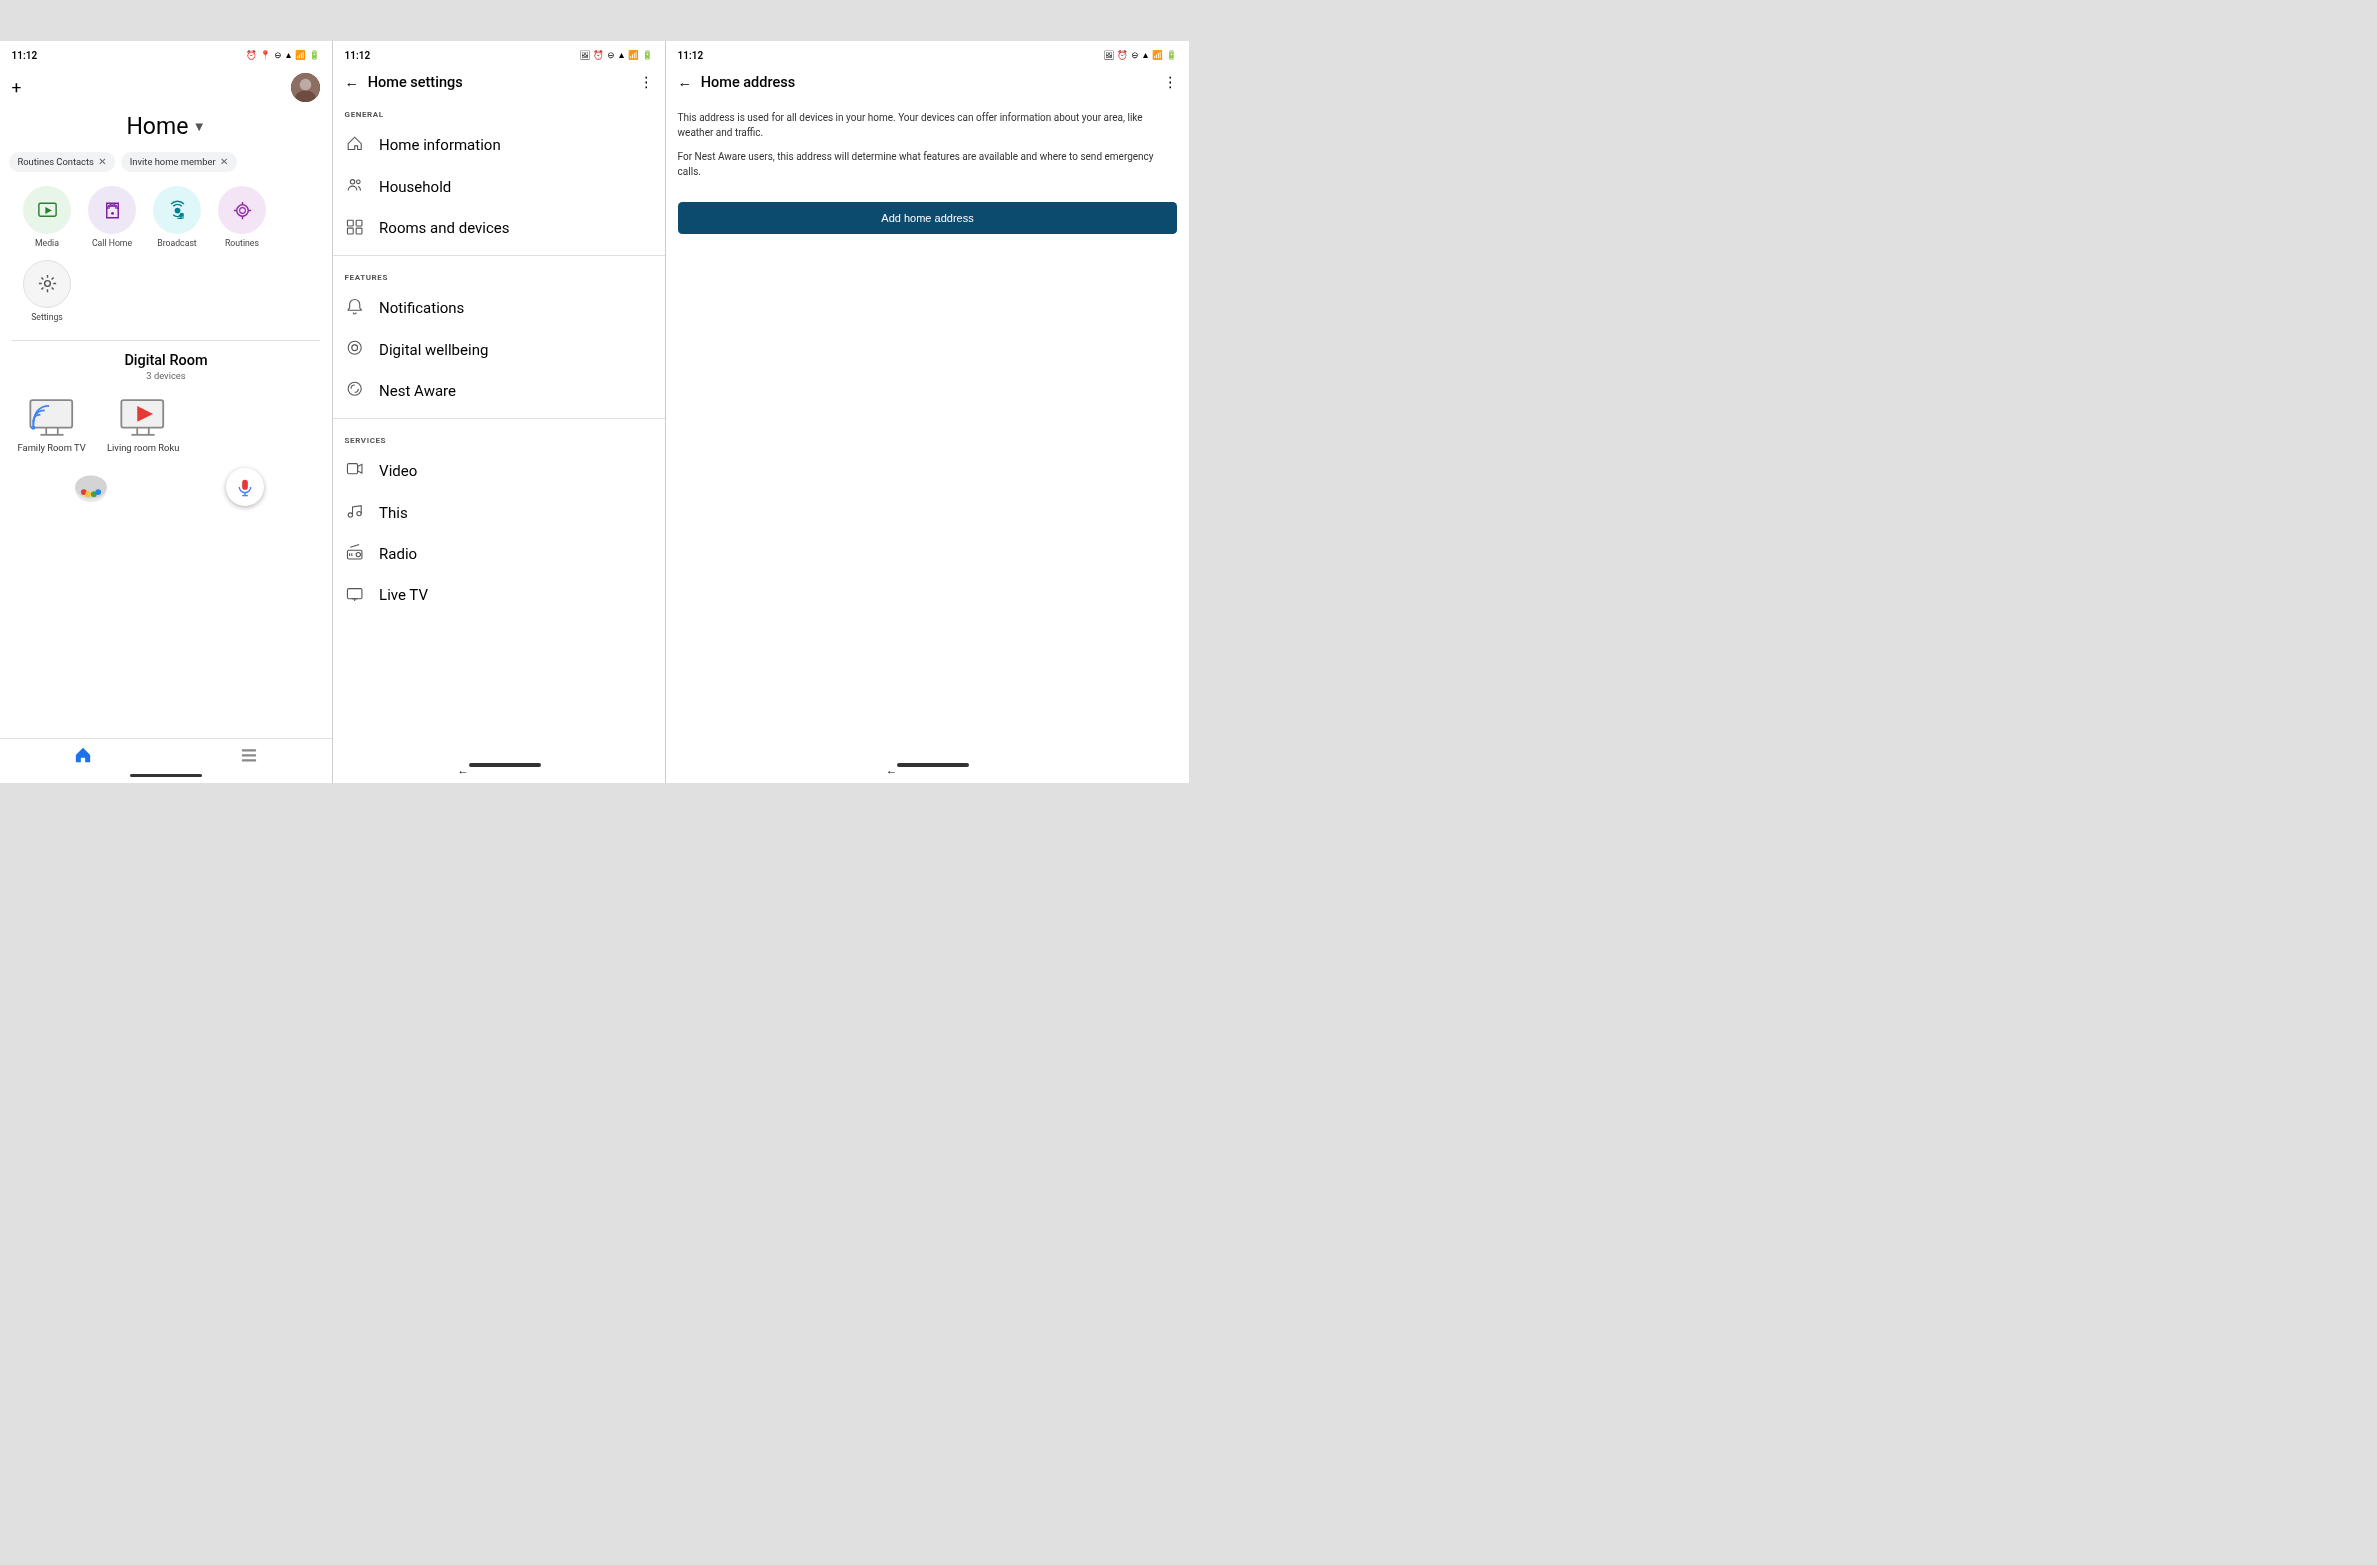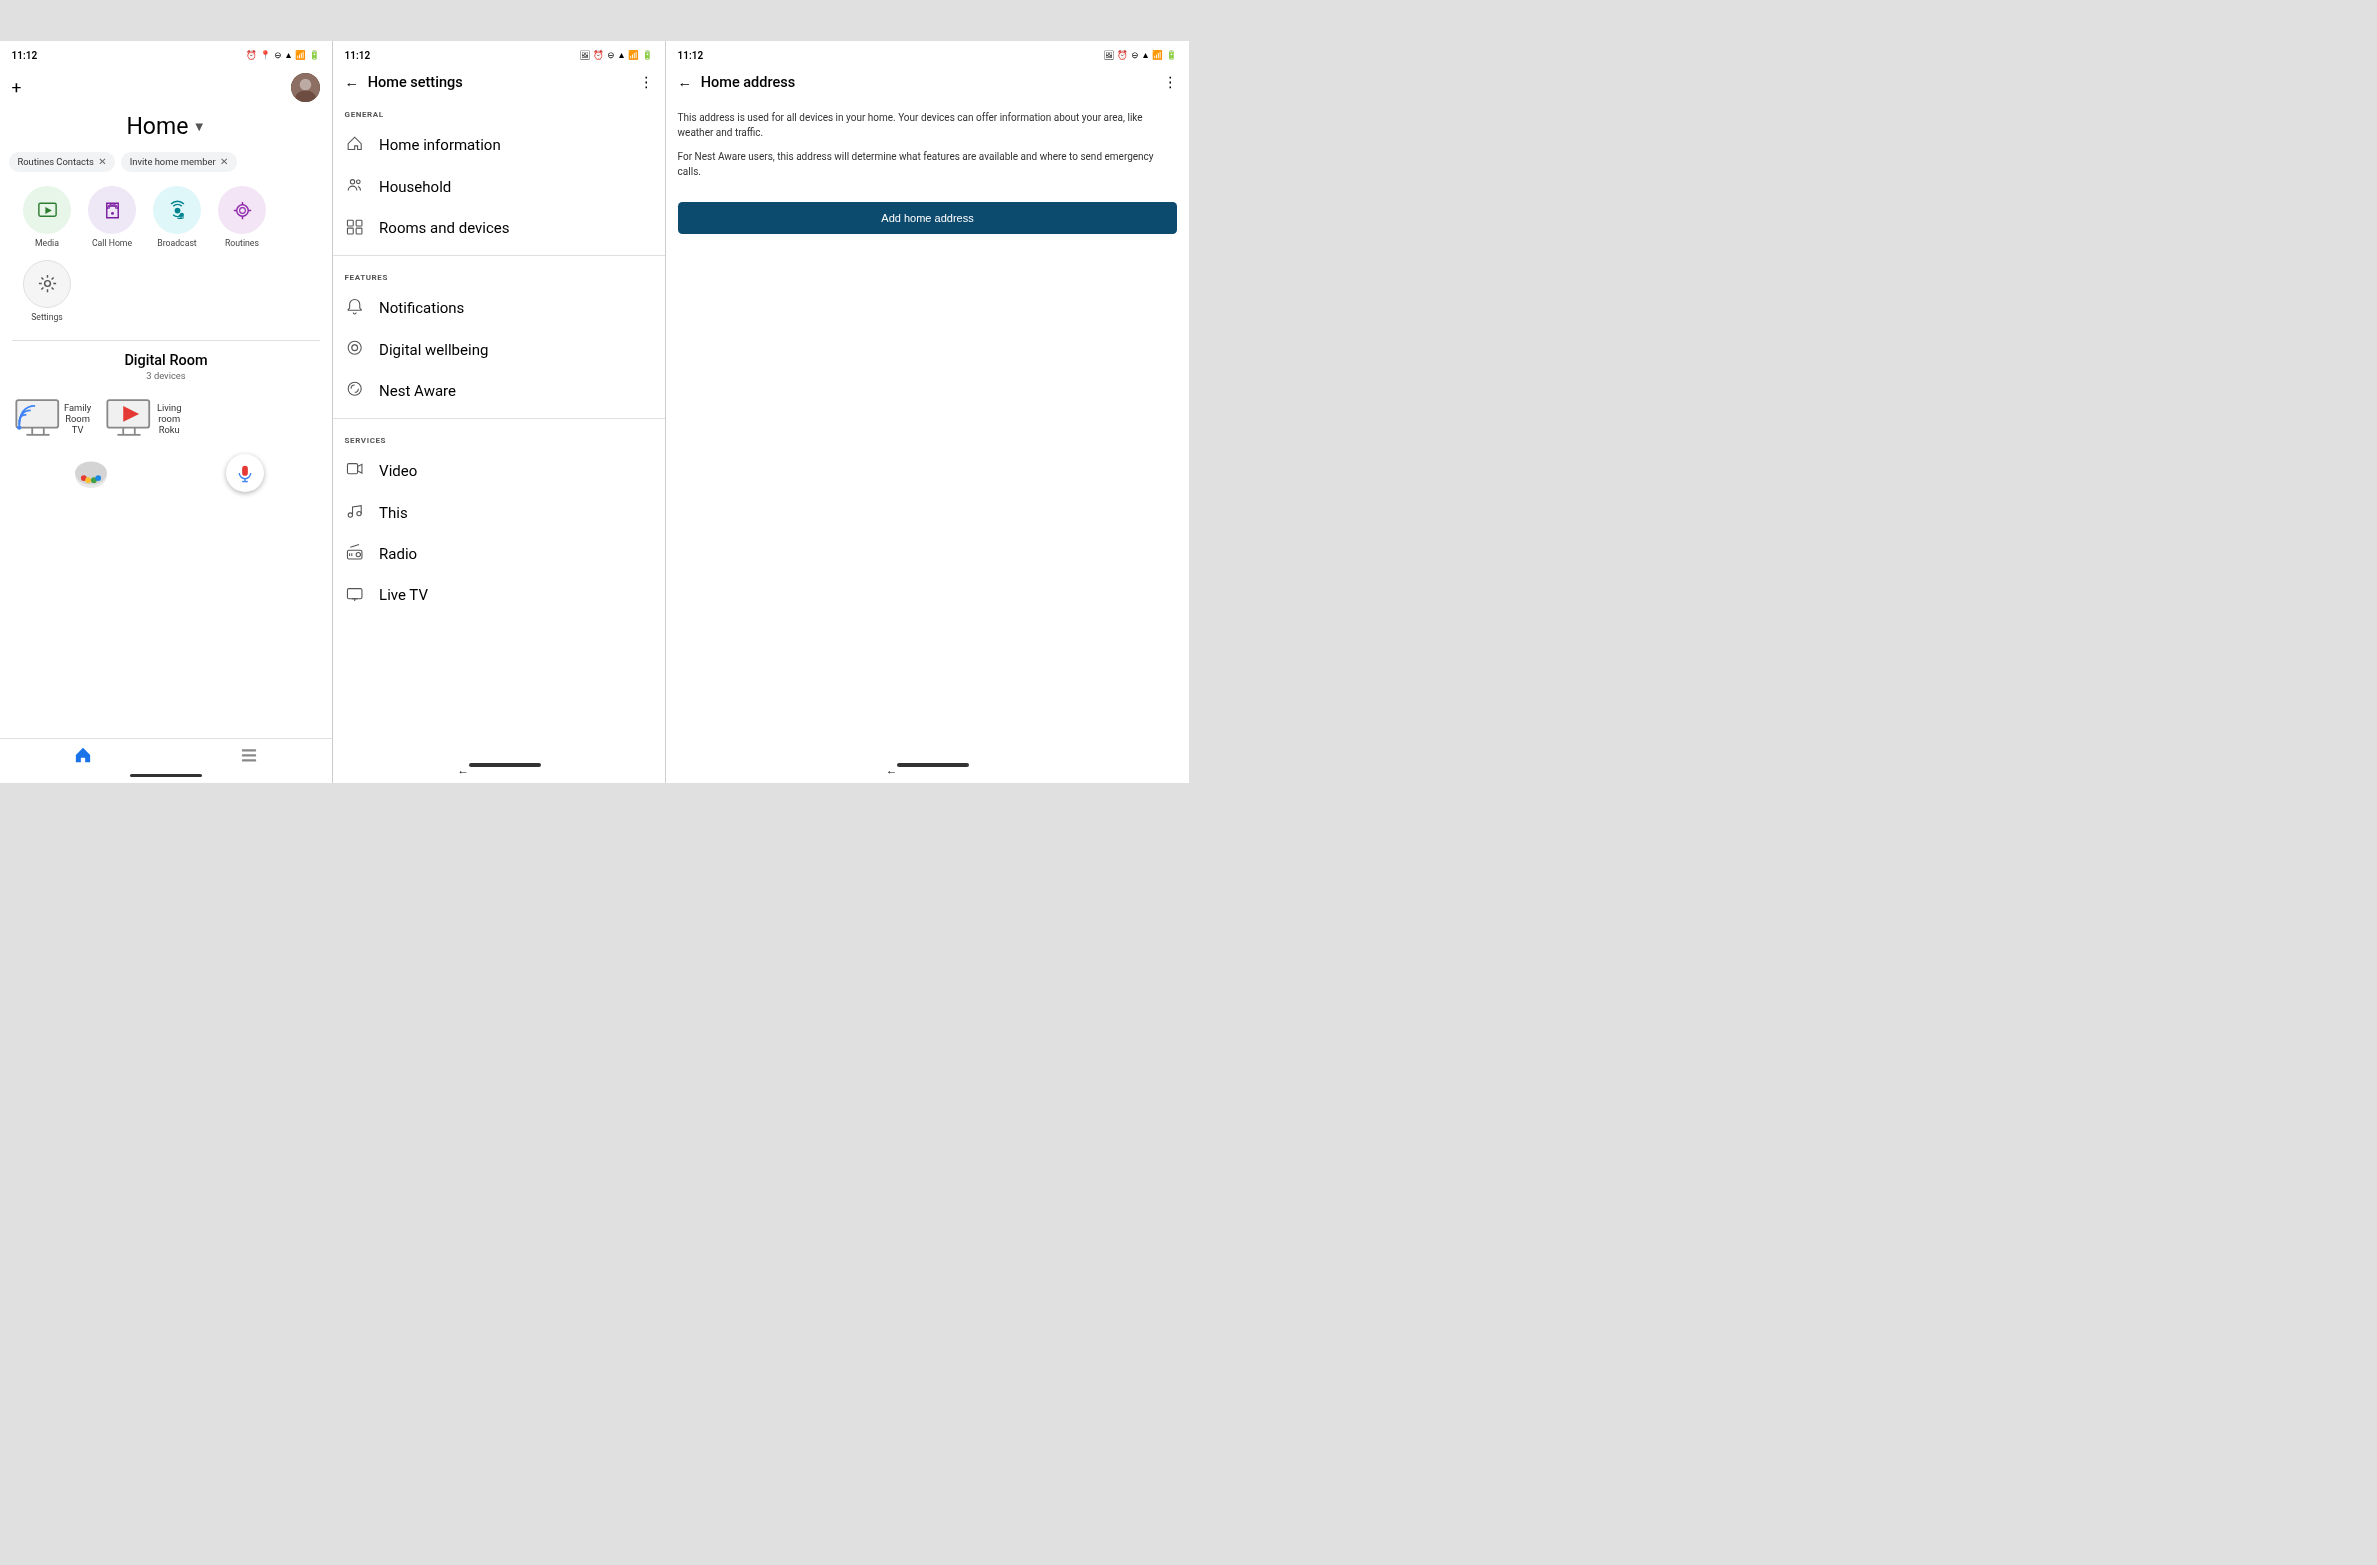--- a/index.html
+++ b/index.html
@@ -171,20 +171,21 @@
       margin-top: 1.4px;
     }
     .p1-devices {
       display: flex;
       gap: 11.6px;
       padding: 8.7px 11.6px;
       flex-wrap: wrap;
     }
     .device-card {
       display: flex;
+      flex-direction: column;
       align-items: center;
       width: 80px;
       cursor: pointer;
     }
     .device-icon {
       width: 58px;
       height: 43px;
       display: flex;
       align-items: center;
       justify-content: center;

